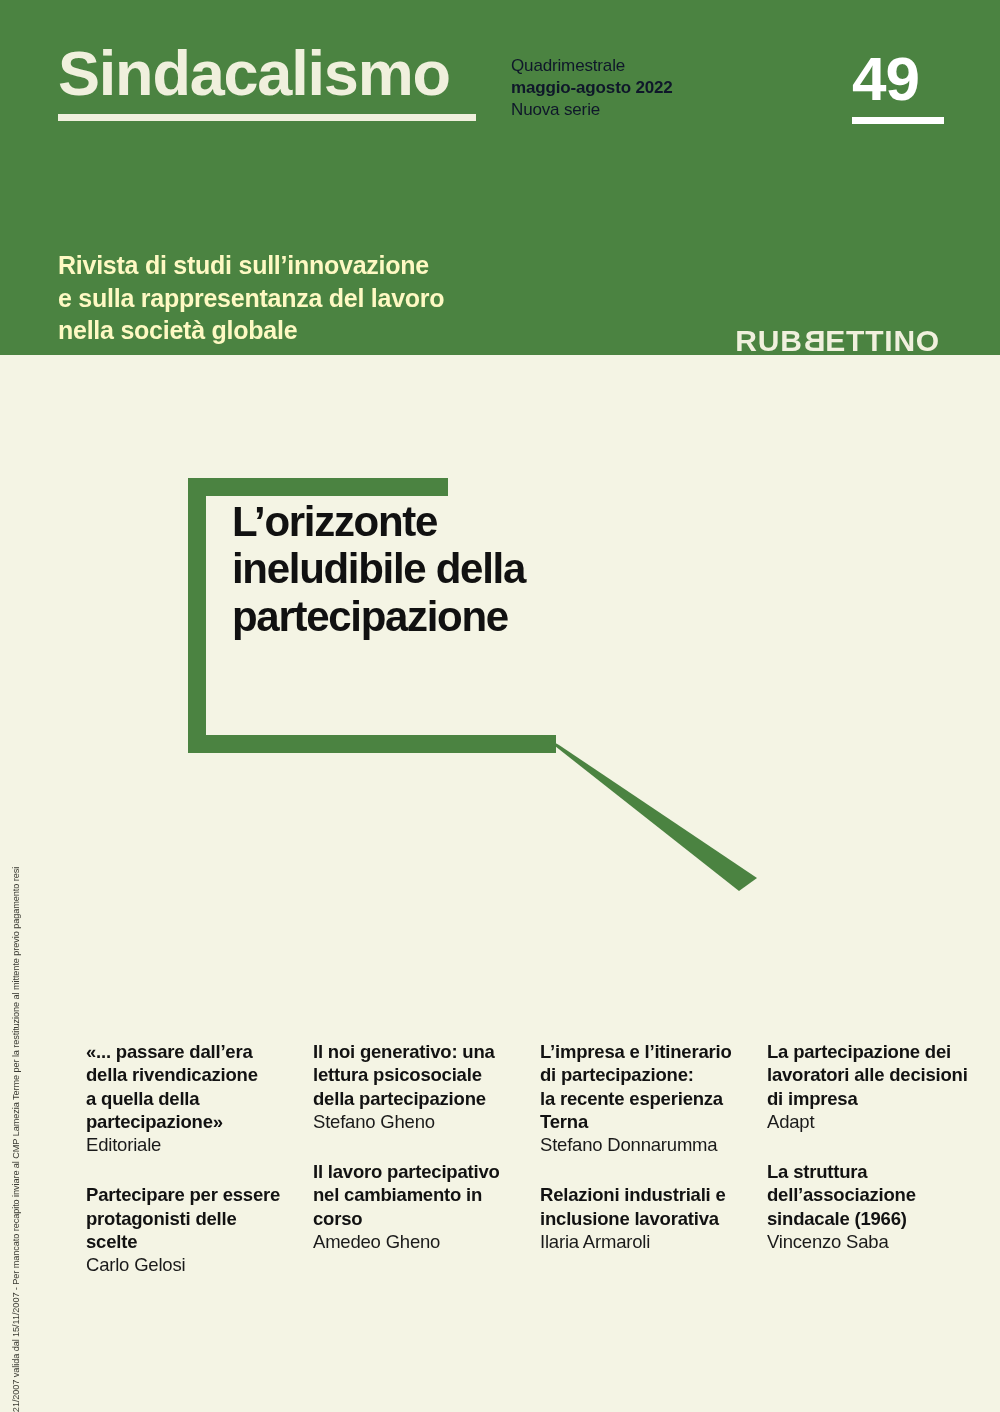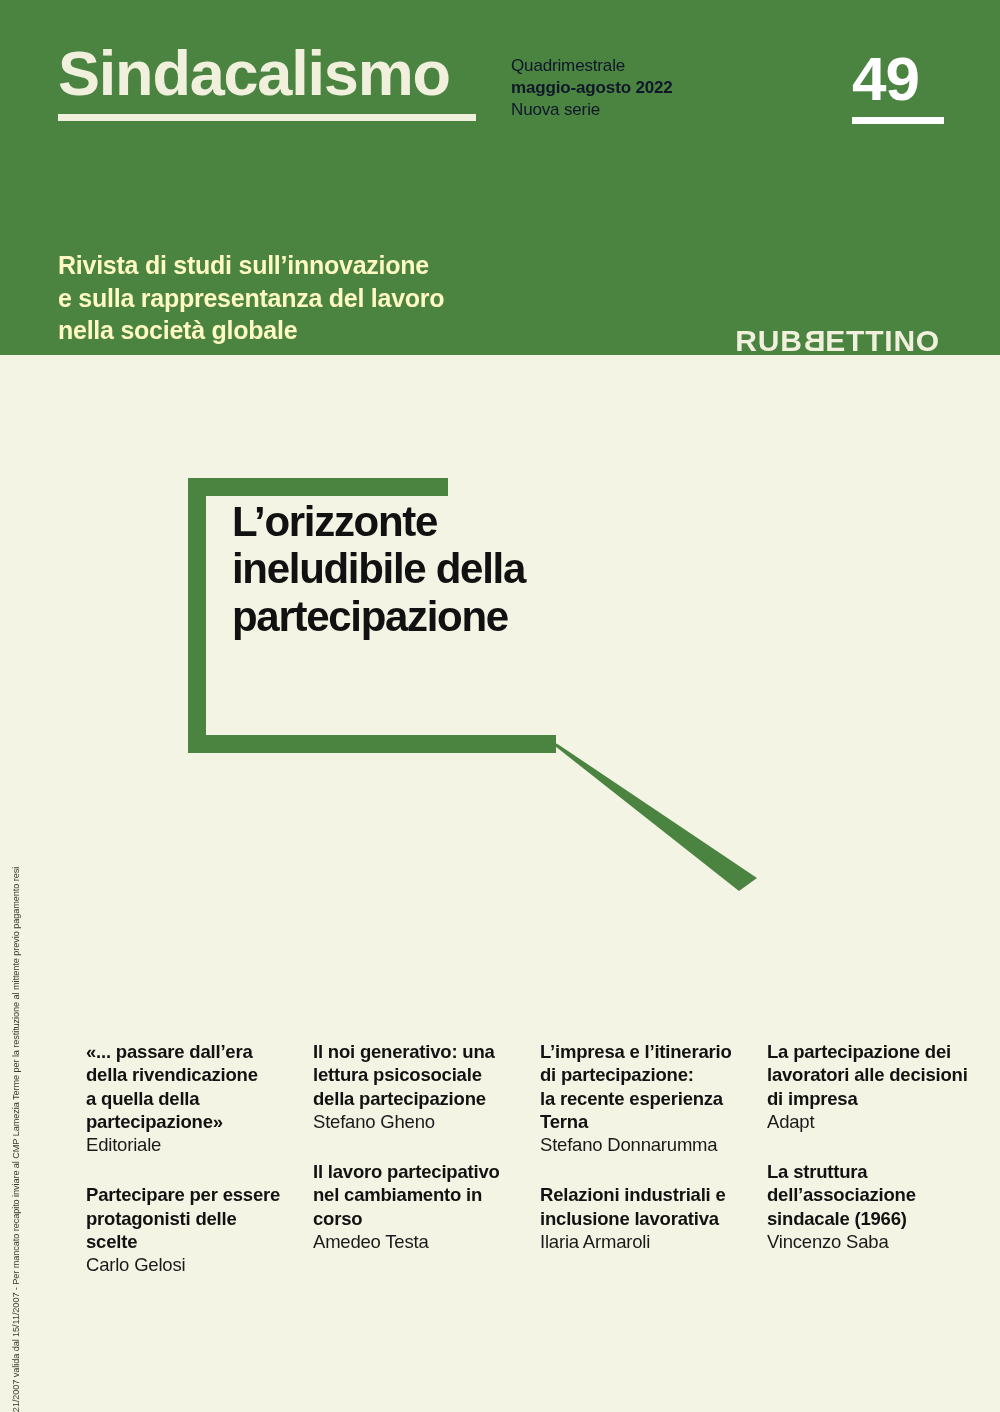--- a/index.html
+++ b/index.html
@@ -266,21 +266,21 @@
       <div class="toc-entry">
         <div class="toc-entry-title" style="white-space: pre-line;">Il noi generativo: una
 lettura psicosociale
 della partecipazione</div>
         <div class="toc-entry-author">Stefano Gheno</div>
       </div>
       <div class="toc-entry">
         <div class="toc-entry-title" style="white-space: pre-line;">Il lavoro partecipativo
 nel cambiamento in
 corso</div>
-        <div class="toc-entry-author">Amedeo Testa</div>
+        <div class="toc-entry-author">Amedeo Gheno</div>
       </div>
     </div>
 
     <div class="toc-col">
       <div class="toc-entry">
         <div class="toc-entry-title" style="white-space: pre-line;">L’impresa e l’itinerario
 di partecipazione:
 la recente esperienza
 Terna</div>
         <div class="toc-entry-author">Stefano Donnarumma</div>

